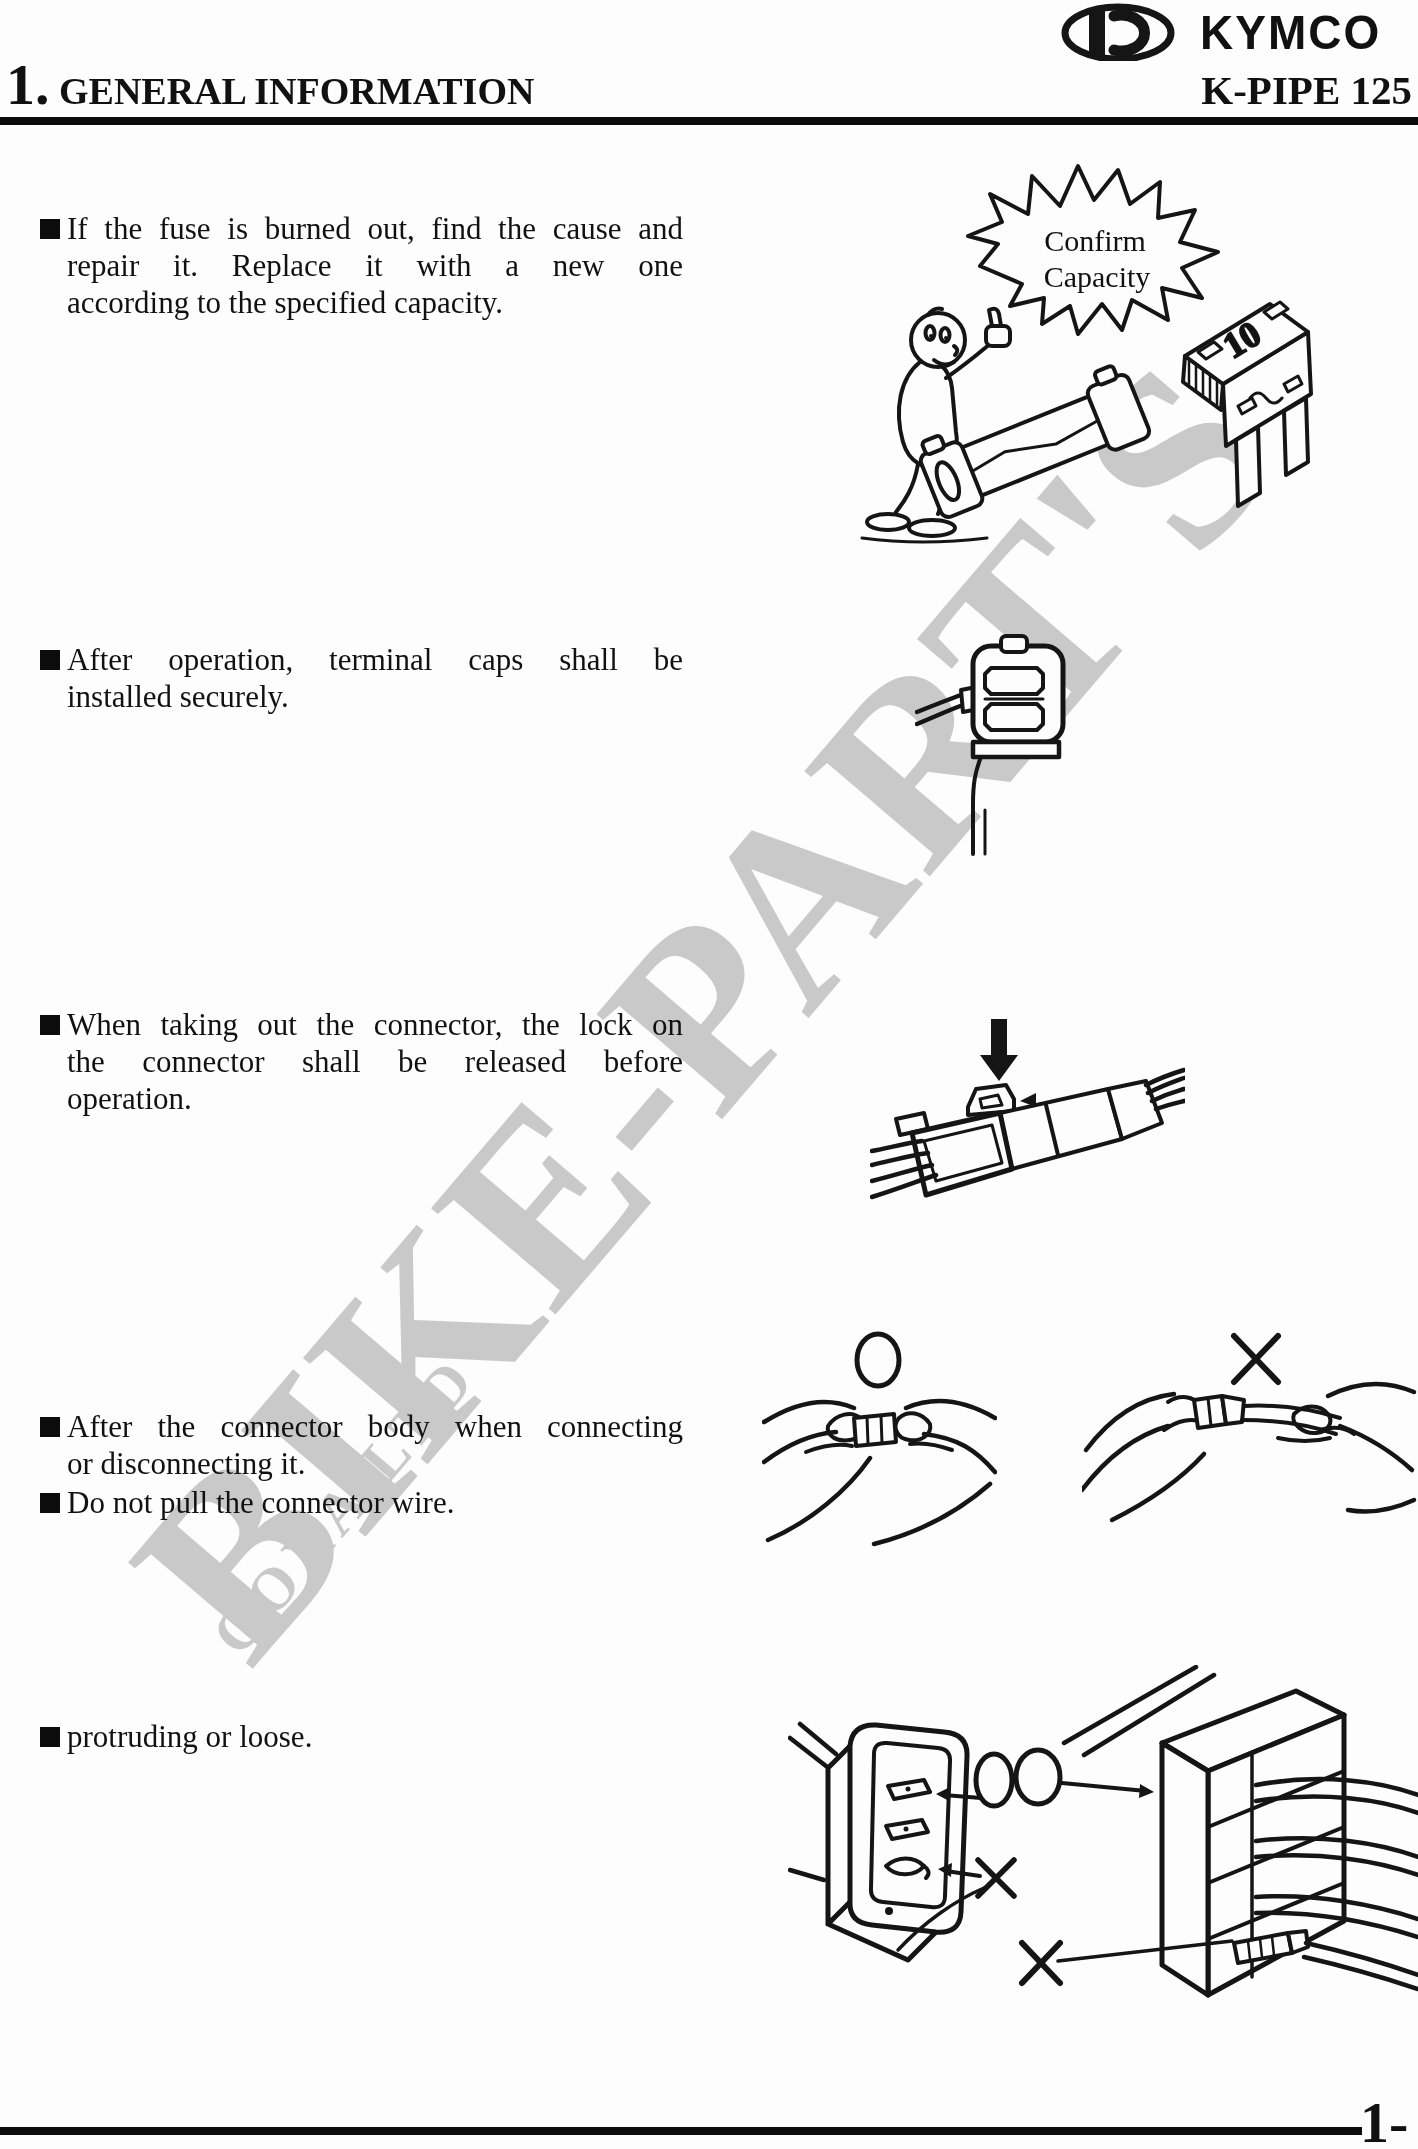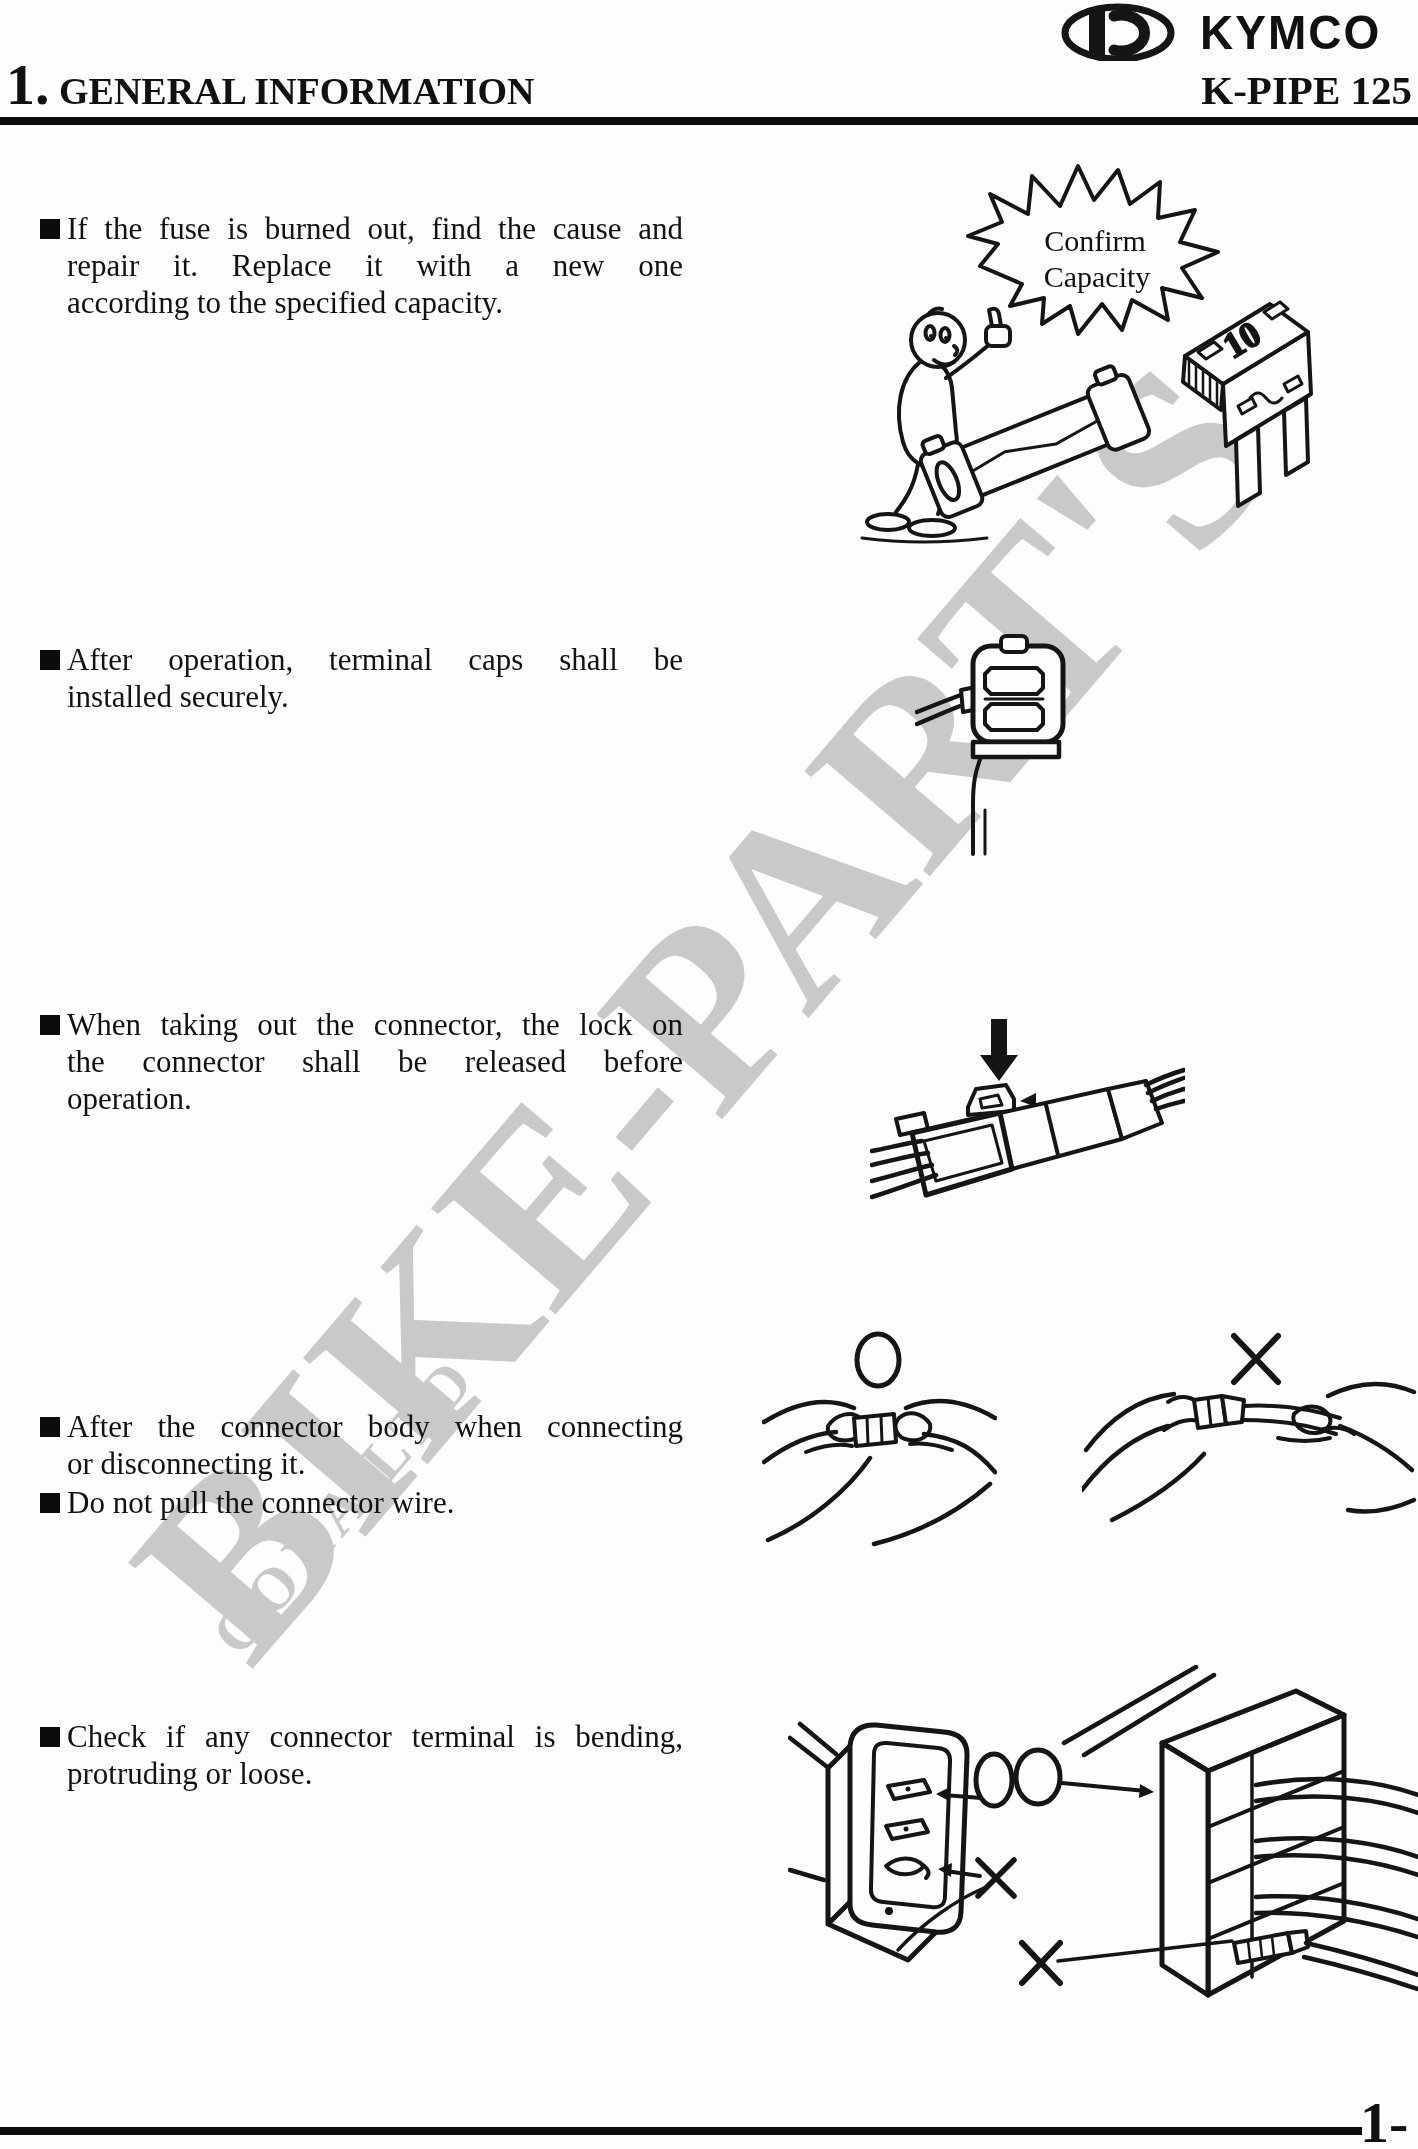--- a/index.html
+++ b/index.html
@@ -95,21 +95,20 @@
     <div class="jline">After the connector body when connecting</div>
     <div>or disconnecting it.</div>
   </div>
   <div class="layer bullet-marker" style="top:1493px"></div>
   <div class="layer bullet-text" style="top:1484px">
     <div>Do not pull the connector wire.</div>
   </div>
 
   <div class="layer bullet-marker" style="top:1727px"></div>
   <div class="layer bullet-text" style="top:1718px">
-    <div class="jline">Check if any connector terminal is bending,</div>
     <div>protruding or loose.</div>
   </div>
 
   <svg class="layer" style="left:850px; top:148px" width="470" height="410" viewBox="0 0 470 410">
 
     <polygon class="wf" points="130,118 148,96 118,88 152,74 140,46 178,66 182,28 210,58 228,18 244,52 268,22 280,56 310,34 308,70 345,62 330,94 368,104 332,120 352,150 312,140 318,172 282,152 272,182 252,156 228,186 220,158 192,176 194,150 160,158 172,136"></polygon>
     <text class="ill" x="245" y="103" font-size="30" text-anchor="middle">Confirm</text>
     <text class="ill" x="247" y="139" font-size="30" text-anchor="middle">Capacity</text>
 
     <g>

